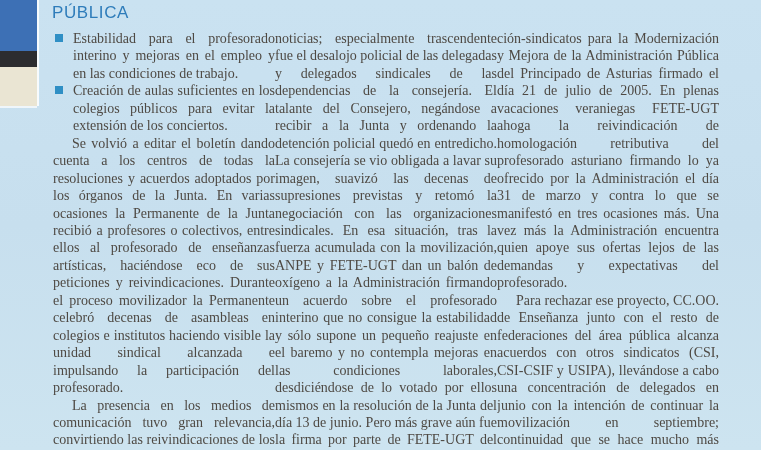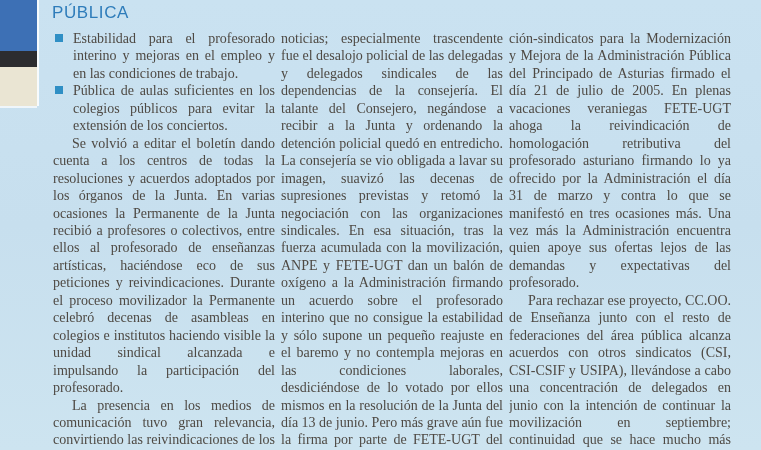--- a/index.html
+++ b/index.html
@@ -26,21 +26,21 @@
   .section-title {
     position: absolute; left: 52px; top: 3px; margin: 0;
     font-family: "Liberation Sans", sans-serif;
     font-size: 17px; font-weight: 400; letter-spacing: 0.6px;
     color: #2e7cba;
   }
 
   .columns {
     position: absolute; left: 53px; top: 30px;
     width: 694px; height: 420px;
-    display: flex; gap: 6px;
+    display: flex; gap: 0;
     overflow: hidden;
   }
   .col {
     width: 222px; flex: 0 0 222px;
     font-size: 14px; line-height: 17.45px;
     color: #4e4943;
     text-align: justify;
     overflow: hidden;
   }
   .col p { margin: 0; text-align: justify; }
@@ -74,21 +74,21 @@
 
   <div class="columns">
 
     <div class="col">
       <div class="bullet-item">
         <span class="bullet-square"></span>
         <span>Estabilidad para el profesorado interino y mejoras en el empleo y en las condiciones de trabajo.</span>
       </div>
       <div class="bullet-item">
         <span class="bullet-square"></span>
-        <span>Pública de aulas suficientes en los colegios públicos para evitar la extensión de los conciertos.</span>
+        <span>Creación de aulas suficientes en los colegios públicos para evitar la extensión de los conciertos.</span>
       </div>
       <p class="indent">Se volvió a editar el boletín dando cuenta a los centros de todas la resoluciones y acuerdos adoptados por los órganos de la Junta. En varias ocasiones la Permanente de la Junta recibió a profesores o colectivos, entre ellos al profesorado de enseñanzas artísticas, haciéndose eco de sus peticiones y reivindicaciones. Durante el proceso movilizador la Permanente celebró decenas de asambleas en colegios e institutos haciendo visible la unidad sindical alcanzada e impulsando la participación del profesorado.</p>
       <p class="indent fill-last">La presencia en los medios de comunicación tuvo gran relevancia, convirtiendo las reivindicaciones de los docentes en una gran fuente de</p>
     </div>
 
     <div class="col">
       <p class="cont fill-last">noticias; especialmente trascendente fue el desalojo policial de las delegadas y delegados sindicales de las dependencias de la consejería. El talante del Consejero, negándose a recibir a la Junta y ordenando la detención policial quedó en entredicho. La consejería se vio obligada a lavar su imagen, suavizó las decenas de supresiones previstas y retomó la negociación con las organizaciones sindicales. En esa situación, tras la fuerza acumulada con la movilización, ANPE y FETE-UGT dan un balón de oxígeno a la Administración firmando un acuerdo sobre el profesorado interino que no consigue la estabilidad y sólo supone un pequeño reajuste en el baremo y no contempla mejoras en las condiciones laborales, desdiciéndose de lo votado por ellos mismos en la resolución de la Junta del día 13 de junio. Pero más grave aún fue la firma por parte de FETE-UGT del acuerdo Administra-</p>
     </div>
 
     <div class="col">

